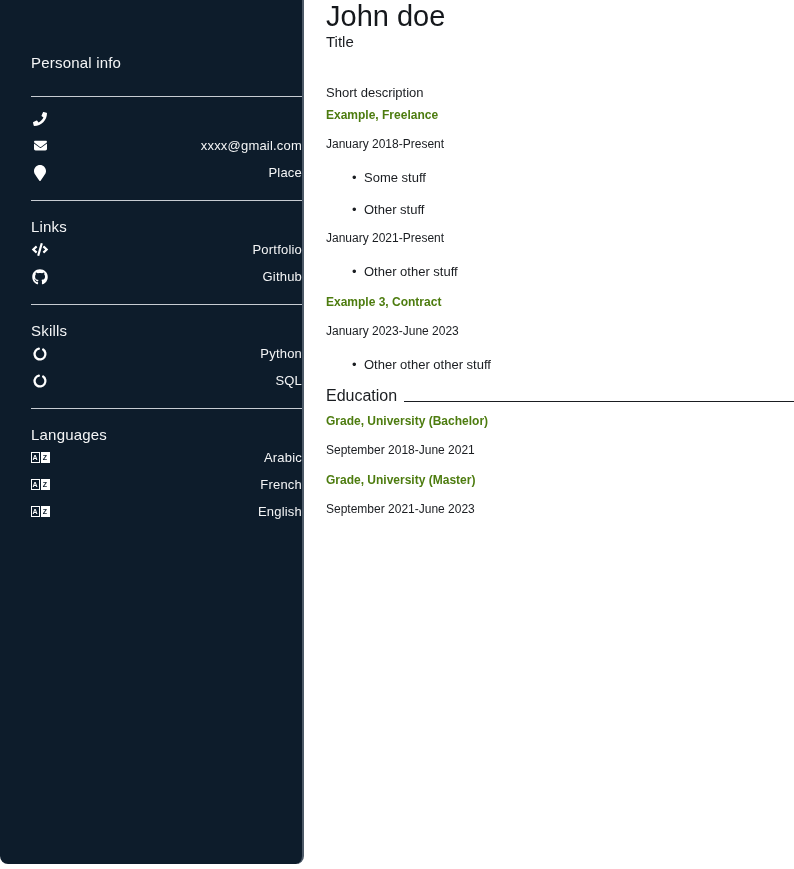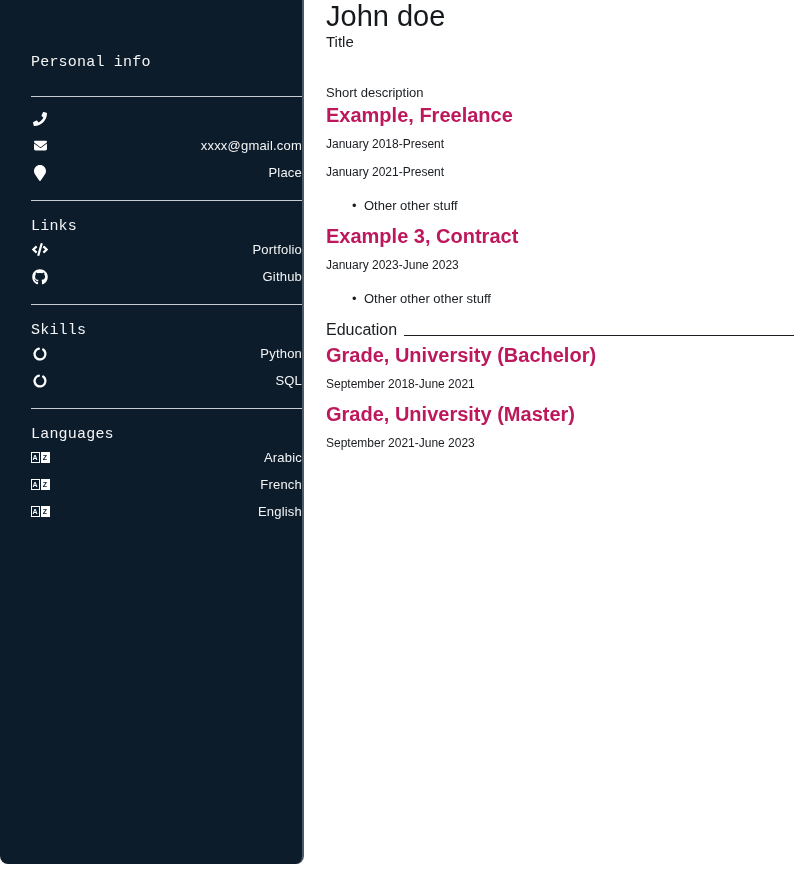--- a/index.html
+++ b/index.html
@@ -9,21 +9,21 @@
     font-family:"Liberation Sans","DejaVu Sans",sans-serif;
   }
 
   
   .sidebar {
     position:absolute; left:0; top:0; width:304px; height:864px;
     box-sizing:border-box; background:#0d1c2b;
     border-right:2px solid #4d5a68; border-radius:0 0 8px 8px;
     padding:54px 0 0 31px; color:#f4f5f6;
   }
-  .side-heading { font-size:15px; font-weight:400; line-height:18px; margin:0; letter-spacing:.2px;font-family:Liberation Mono, monospace; }
+  .side-heading { font-size:15px; font-weight:400; line-height:18px; margin:0; letter-spacing:.2px; }
   .side-hr { border:0; border-top:1px solid #c7ccd2; margin:14px 0 17px 0; }
   .side-hr.hr-first { margin:24px 0 8px 0; }
   .side-item { display:flex; align-items:center; height:27px;justify-content:space-between; }
   .side-icon { flex:0 0 18px; width:18px; display:flex; align-items:center; justify-content:center; }
   .side-icon svg { display:block; fill:#ffffff; }
   .side-label { margin-left:13px; font-size:13px; letter-spacing:.2px; }
   .lang-icon { display:inline-flex; align-items:center; }
   .lang-a {
     box-sizing:border-box; width:9px; height:11px; border:1px solid #fff;
     color:#fff; font-size:7px; font-weight:700;
@@ -41,21 +41,21 @@
     box-sizing:border-box; 
   }
   .name { font-size:29px; font-weight:400; line-height:33px; margin:0; color:#15181c; }
   .job-title { font-size:15px; line-height:18px; }
   .summary { font-size:13px; margin-top:34px; line-height:15px; }
   .section-heading { display:flex; align-items:flex-end; font-size:16px; line-height:20px; margin-top:33px; }
   .section-heading.edu { margin-top:14px; }
   .section-heading .rule { flex:1; border-bottom:1px solid #1a1d21; margin:0 0 4px 7px; }
   .entry { margin-top:6px; }
   .entry + .entry { margin-top:14px; }
-  .entry-title { font-size:20px; font-weight:700; line-height:18px; color:#be185d; }
+  .entry-title { font-size:12px; font-weight:700; line-height:18px; color:#4d7c0f; }
   .entry-dates { font-size:12px; line-height:14px; margin-top:13px; }
   .bullets { list-style:none; margin:19px 0 0 0; padding:0 0 0 26px; }
   .bullets li { font-size:13px; line-height:15px; margin:0 0 17px 0; position:relative; padding-left:12px; }
   .bullets li::before { content:"\2022"; position:absolute; left:0; top:0; }
   .bullets li:last-child { margin-bottom:0; }
 </style>
 </head>
 <body>
 
 <div class="page">
@@ -172,20 +172,24 @@
   <main class="main">
 
     <h1 class="name">John doe</h1>
     <div class="job-title">Title</div>
     <div class="summary">Short description</div>
 
 
     <div class="entry">
       <div class="entry-title">Example, Freelance</div>
       <div class="entry-dates">January 2018-Present</div>
+      <ul class="bullets">
+        <li>Some stuff</li>
+        <li>Other stuff</li>
+      </ul>
     </div>
 
     <div class="entry">
       <div class="entry-dates">January 2021-Present</div>
       <ul class="bullets">
         <li>Other other stuff</li>
       </ul>
     </div>
 
     <div class="entry">

